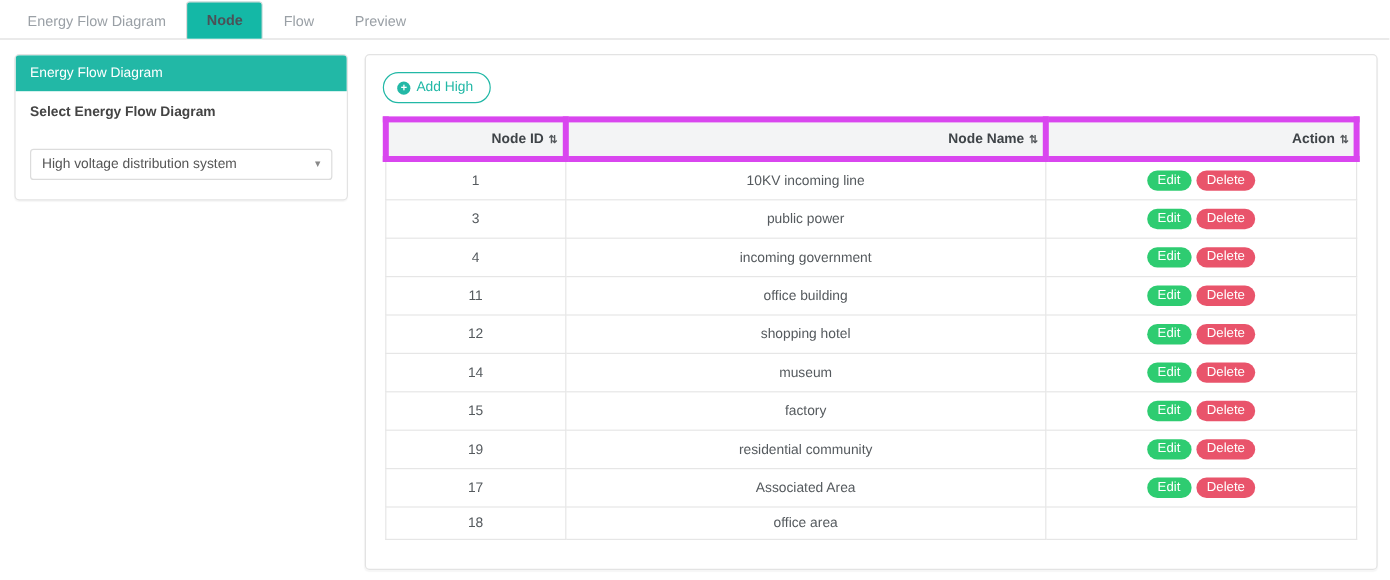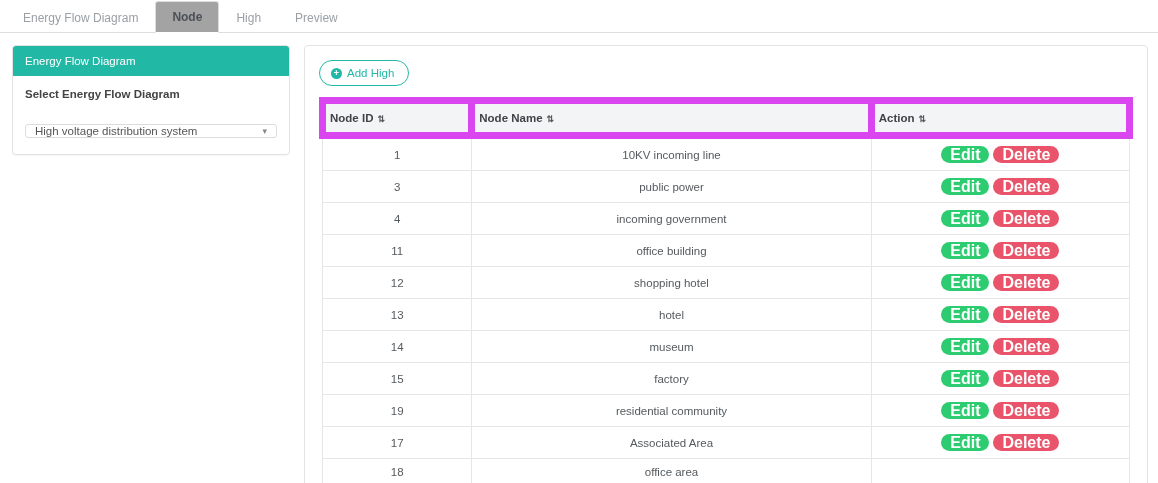--- a/index.html
+++ b/index.html
@@ -28,21 +28,21 @@
     color: #9aa0a6;
     cursor: pointer;
     border: 1px solid transparent;
     border-bottom: none;
     margin-bottom: -1px;
     line-height: 16px;
   }
   .tab.active {
     color: #4b5157;
     font-weight: bold;
-    background: #a3a3a3;
+    background: #14b8a6;
     border: 1px solid #dddddd;
     border-bottom: 1px solid #ffffff;
     border-radius: 3px 3px 0 0;
   }
 
   
   .content {
     display: flex;
     padding: 12px 10px 0 12px;
     gap: 14px;
@@ -69,21 +69,21 @@
   .field-label {
     font-size: 11.5px;
     font-weight: bold;
     color: #444444;
     margin-bottom: 24px;
   }
   .select-box {
     position: relative;
     border: 1px solid #dcdcdc;
     border-radius: 3px;
-    height: 14px;
+    height: 26px;
     background: #ffffff;
     display: flex;
     align-items: center;
     padding: 0 22px 0 9px;
     font-size: 11.5px;
     color: #555555;
     cursor: pointer;
   }
   .select-caret {
     position: absolute;
@@ -133,26 +133,26 @@
   }
 
   table {
     width: 100%;
     border-collapse: collapse;
     margin-top: 11px;
     table-layout: fixed;
   }
   thead th {
     background: #f3f4f5;
-    border: 7px solid #d946ef;
+    border: 5px solid #d946ef;
     font-size: 11.5px;
     font-weight: bold;
     color: #3f4448;
     padding: 8px 4px;
-    text-align: left;
+    text-align: right;
     cursor: pointer;
   }
   .sort-icon {
     display: inline-block;
     margin-left: 4px;
     font-size: 9px;
     color: #55595c;
   }
   tbody td {
     border: 1px solid #e6e6e6;
@@ -160,41 +160,40 @@
     text-align: center;
     font-size: 11.5px;
     color: #555a5e;
     height: 25px;
   }
 
   .btn {
     display: inline-block;
     border-radius: 11px;
     color: #ffffff;
-    font-size: 16px;
+    font-size: 11px;
     padding: 2px 9px;
     line-height: 13px;
     cursor: pointer;
     vertical-align: middle;
-    font-weight: bold;
   }
   .btn-edit { background: #2ecc71; margin-right: 4px; }
   .btn-delete { background: #e9546b; }
 
   .col-id { width: 18.5%; }
   .col-name { width: 49.5%; }
   .col-action { width: 32%; }
 </style>
 </head>
 <body>
 
 <div class="tabbar">
     <div class="tab">Energy Flow Diagram</div>
     <div class="tab active">Node</div>
-    <div class="tab">High</div>
+    <div class="tab">Flow</div>
     <div class="tab">Preview</div>
   </div>
 
 <div class="content">
 
   <div class="left-panel">
     <div class="panel-head">Energy Flow Diagram</div>
     <div class="panel-body">
       <div class="field-label">Select Energy Flow Diagram</div>
       <div class="select-box">
@@ -250,25 +249,20 @@
               <td>11</td>
               <td>office building</td>
               <td><span class="btn btn-edit">Edit</span><span class="btn btn-delete">Delete</span></td>
             </tr>
             <tr>
               <td>12</td>
               <td>shopping hotel</td>
               <td><span class="btn btn-edit">Edit</span><span class="btn btn-delete">Delete</span></td>
             </tr>
             <tr>
-              <td>13</td>
-              <td>hotel</td>
-              <td><span class="btn btn-edit">Edit</span><span class="btn btn-delete">Delete</span></td>
-            </tr>
-            <tr>
               <td>14</td>
               <td>museum</td>
               <td><span class="btn btn-edit">Edit</span><span class="btn btn-delete">Delete</span></td>
             </tr>
             <tr>
               <td>15</td>
               <td>factory</td>
               <td><span class="btn btn-edit">Edit</span><span class="btn btn-delete">Delete</span></td>
             </tr>
             <tr>

